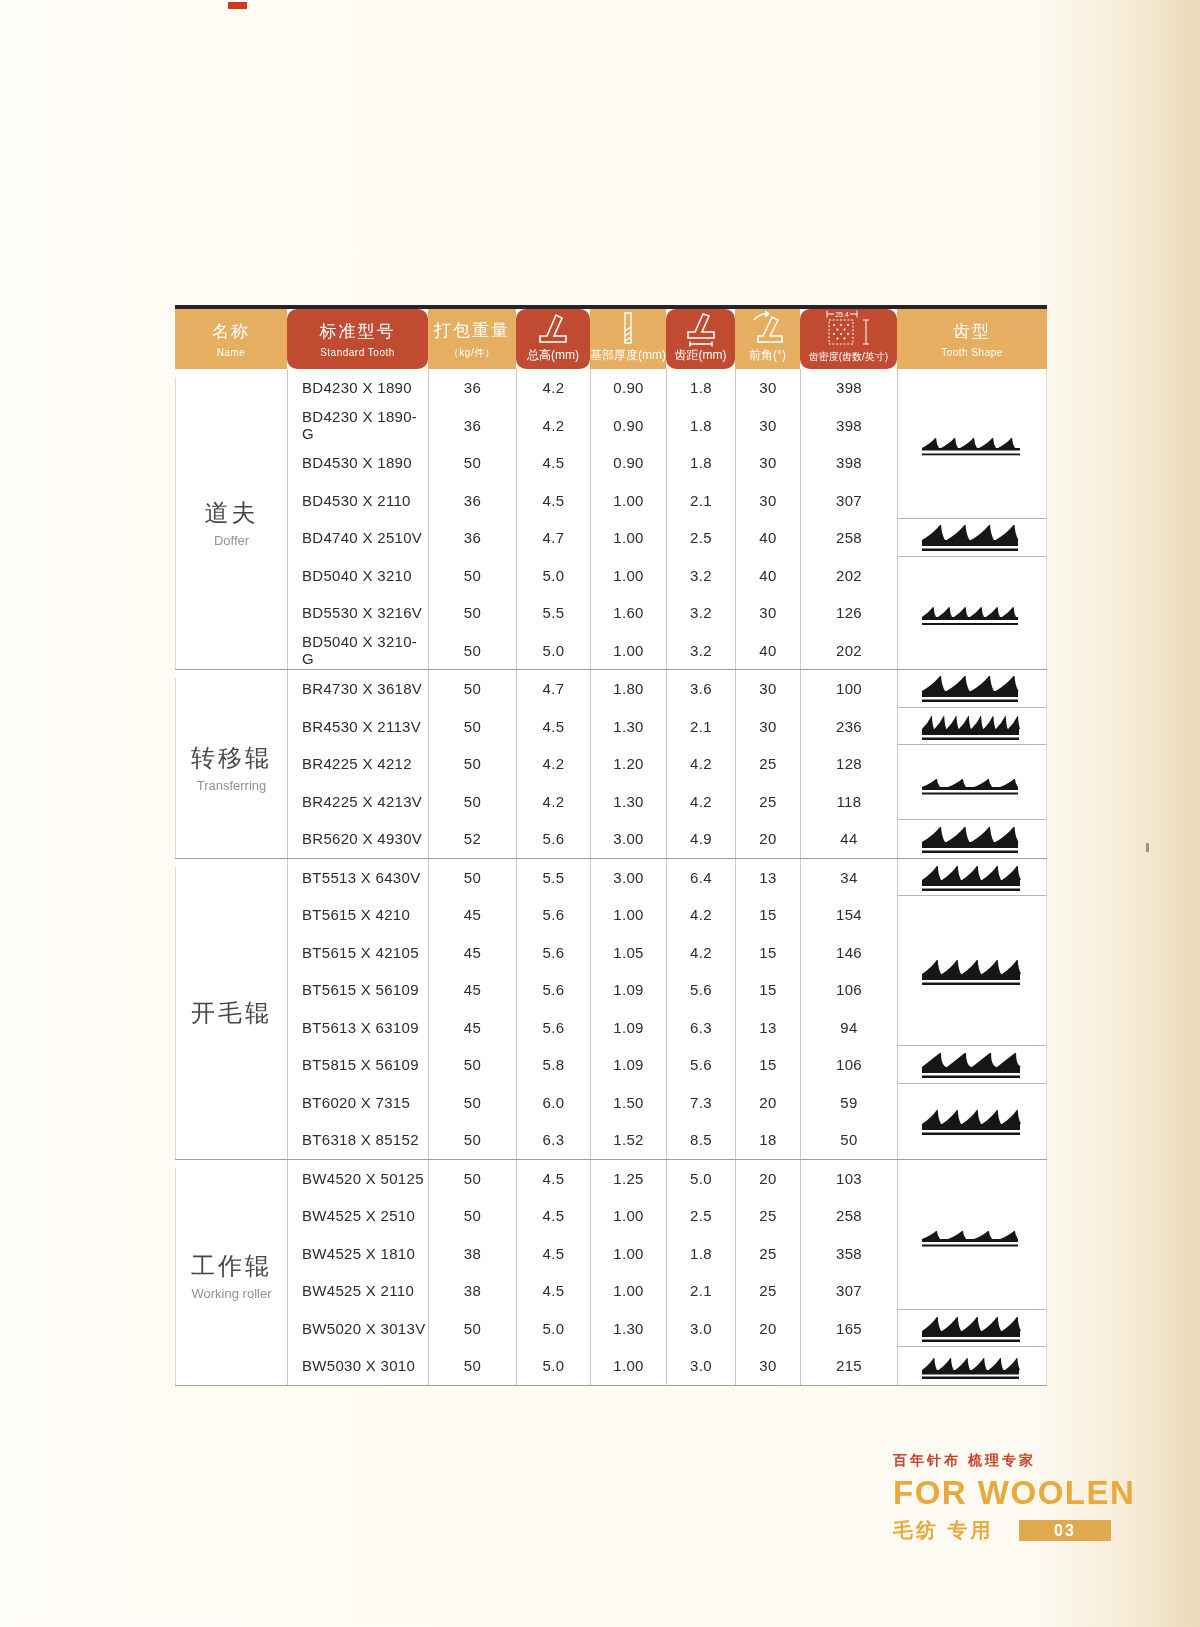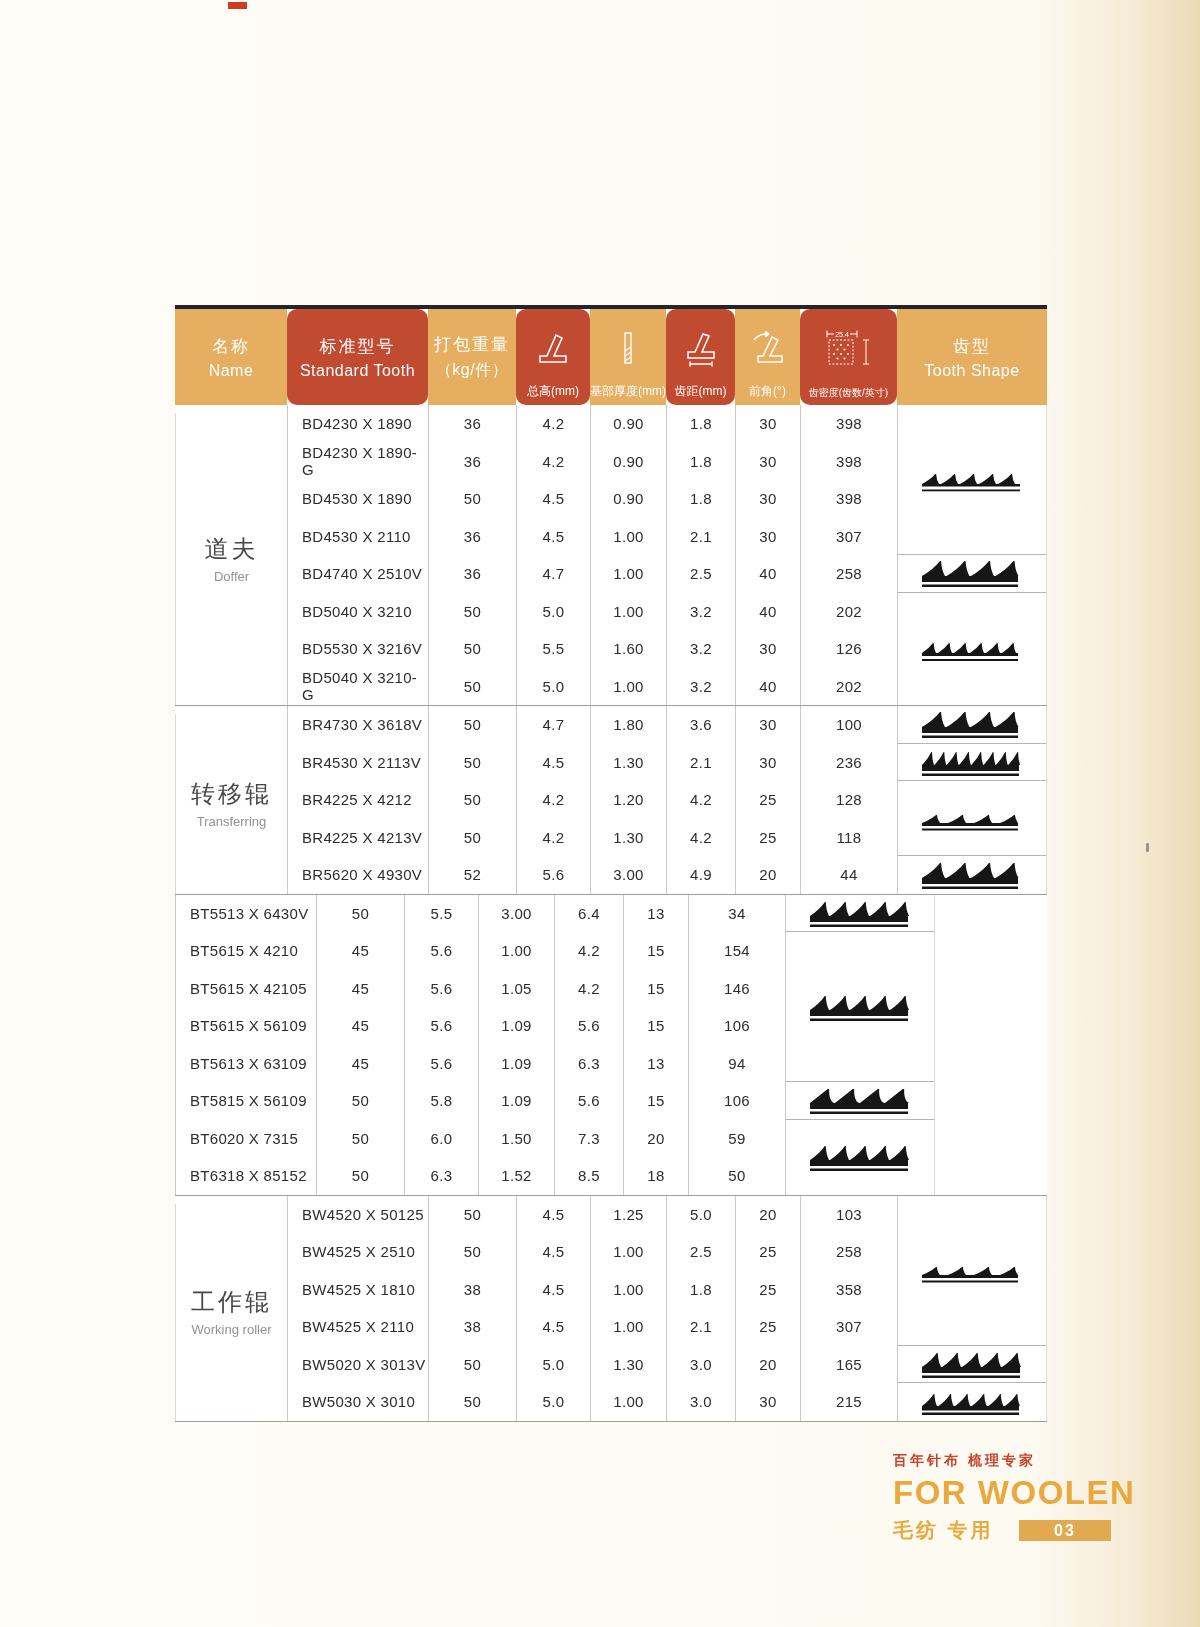--- a/index.html
+++ b/index.html
@@ -10,26 +10,26 @@
     margin: 0 auto;
     background: linear-gradient(90deg, #fefcf6 0%, #fdfaf2 86%, #f6ecd7 94%, #ecdab6 100%);
     font-family: "Liberation Sans", sans-serif;
     overflow: hidden;
   }
   .redmark { position:absolute; left:228px; top:2px; width:19px; height:7px; background:#cf3a22; }
   .speck { position:absolute; left:1146px; top:843px; width:3px; height:9px; background:#97948c; border-radius:1px; }
 
   .spec-table { position:absolute; left:175px; top:305px; width:872px; }
   .topline { height:4px; background:#24242e; }
-  .header-row { display:flex; height:96px; }
+  .header-row { display:flex; height:60px; }
   .hcell { display:flex; flex-direction:column; align-items:center; justify-content:center; color:#fff; overflow:hidden; }
   .hcell.tan { background:#e5ae60; }
   .hcell.red { background:#c04b31;border-radius:10px; }
   .hcell .zh { font-size:17px; letter-spacing:2px; }
-  .hcell .en { font-size:16px; margin-top:4px; letter-spacing:0.5px; }
+  .hcell .en { font-size:10px; margin-top:4px; letter-spacing:0.5px; }
   .hcell.iconcell { justify-content:flex-end; padding-bottom:5px; }
   .hcell .ic { flex:1; display:flex; align-items:center; justify-content:center; padding-top:3px; }
   .hcell .sub { font-size:12px; white-space:nowrap; }
   .w1{width:112px}.w2{width:141px}.w3{width:88px}.w4{width:74px}.w5{width:76px}
   .w6{width:69px}.w7{width:65px}.w8{width:97px}.w9{width:150px}
   .header-row .w8 .sub { font-size:10px; }
 
   .tbody { background:#fff; border-bottom:1px solid #9e9e9e; }
   .group { display:flex; }
   .group + .group { border-top:1px solid #9e9e9e; }
@@ -326,20 +326,23 @@
             <div class="tooth-cell" style="height: 37.5px;">
               <svg width="104" height="28" viewBox="0 0 104 28" fill="#161616">
                 <path d="M2 17 Q13.5 10.25 19.94 2 L21.09 2 Q21.55 11.3 25 17 Z M26.5 17 Q38 10.25 44.44 2 L45.59 2 Q46.05 11.3 49.5 17 Z M51 17 Q62.5 10.25 68.94 2 L70.09 2 Q70.55 11.3 74 17 Z M75.5 17 Q87 10.25 93.44 2 L94.59 2 Q95.05 11.3 98.5 17 Z "></path>
                 <rect x="2" y="17" width="96" height="6"></rect>
                 <rect x="2" y="25.5" width="96" height="2.5"></rect>
               </svg>
             </div>
           </div>
         </div>
         <div class="group">
+          <div class="name-col w1">
+            <div class="gzh">开毛辊</div>
+          </div>
           <div class="rows-col">
             <div class="row">
               <div class="cell w2 type">BT5513 X 6430V</div>
               <div class="cell w3">50</div>
               <div class="cell w4">5.5</div>
               <div class="cell w5">3.00</div>
               <div class="cell w6">6.4</div>
               <div class="cell w7">13</div>
               <div class="cell w8">34</div>
             </div>

